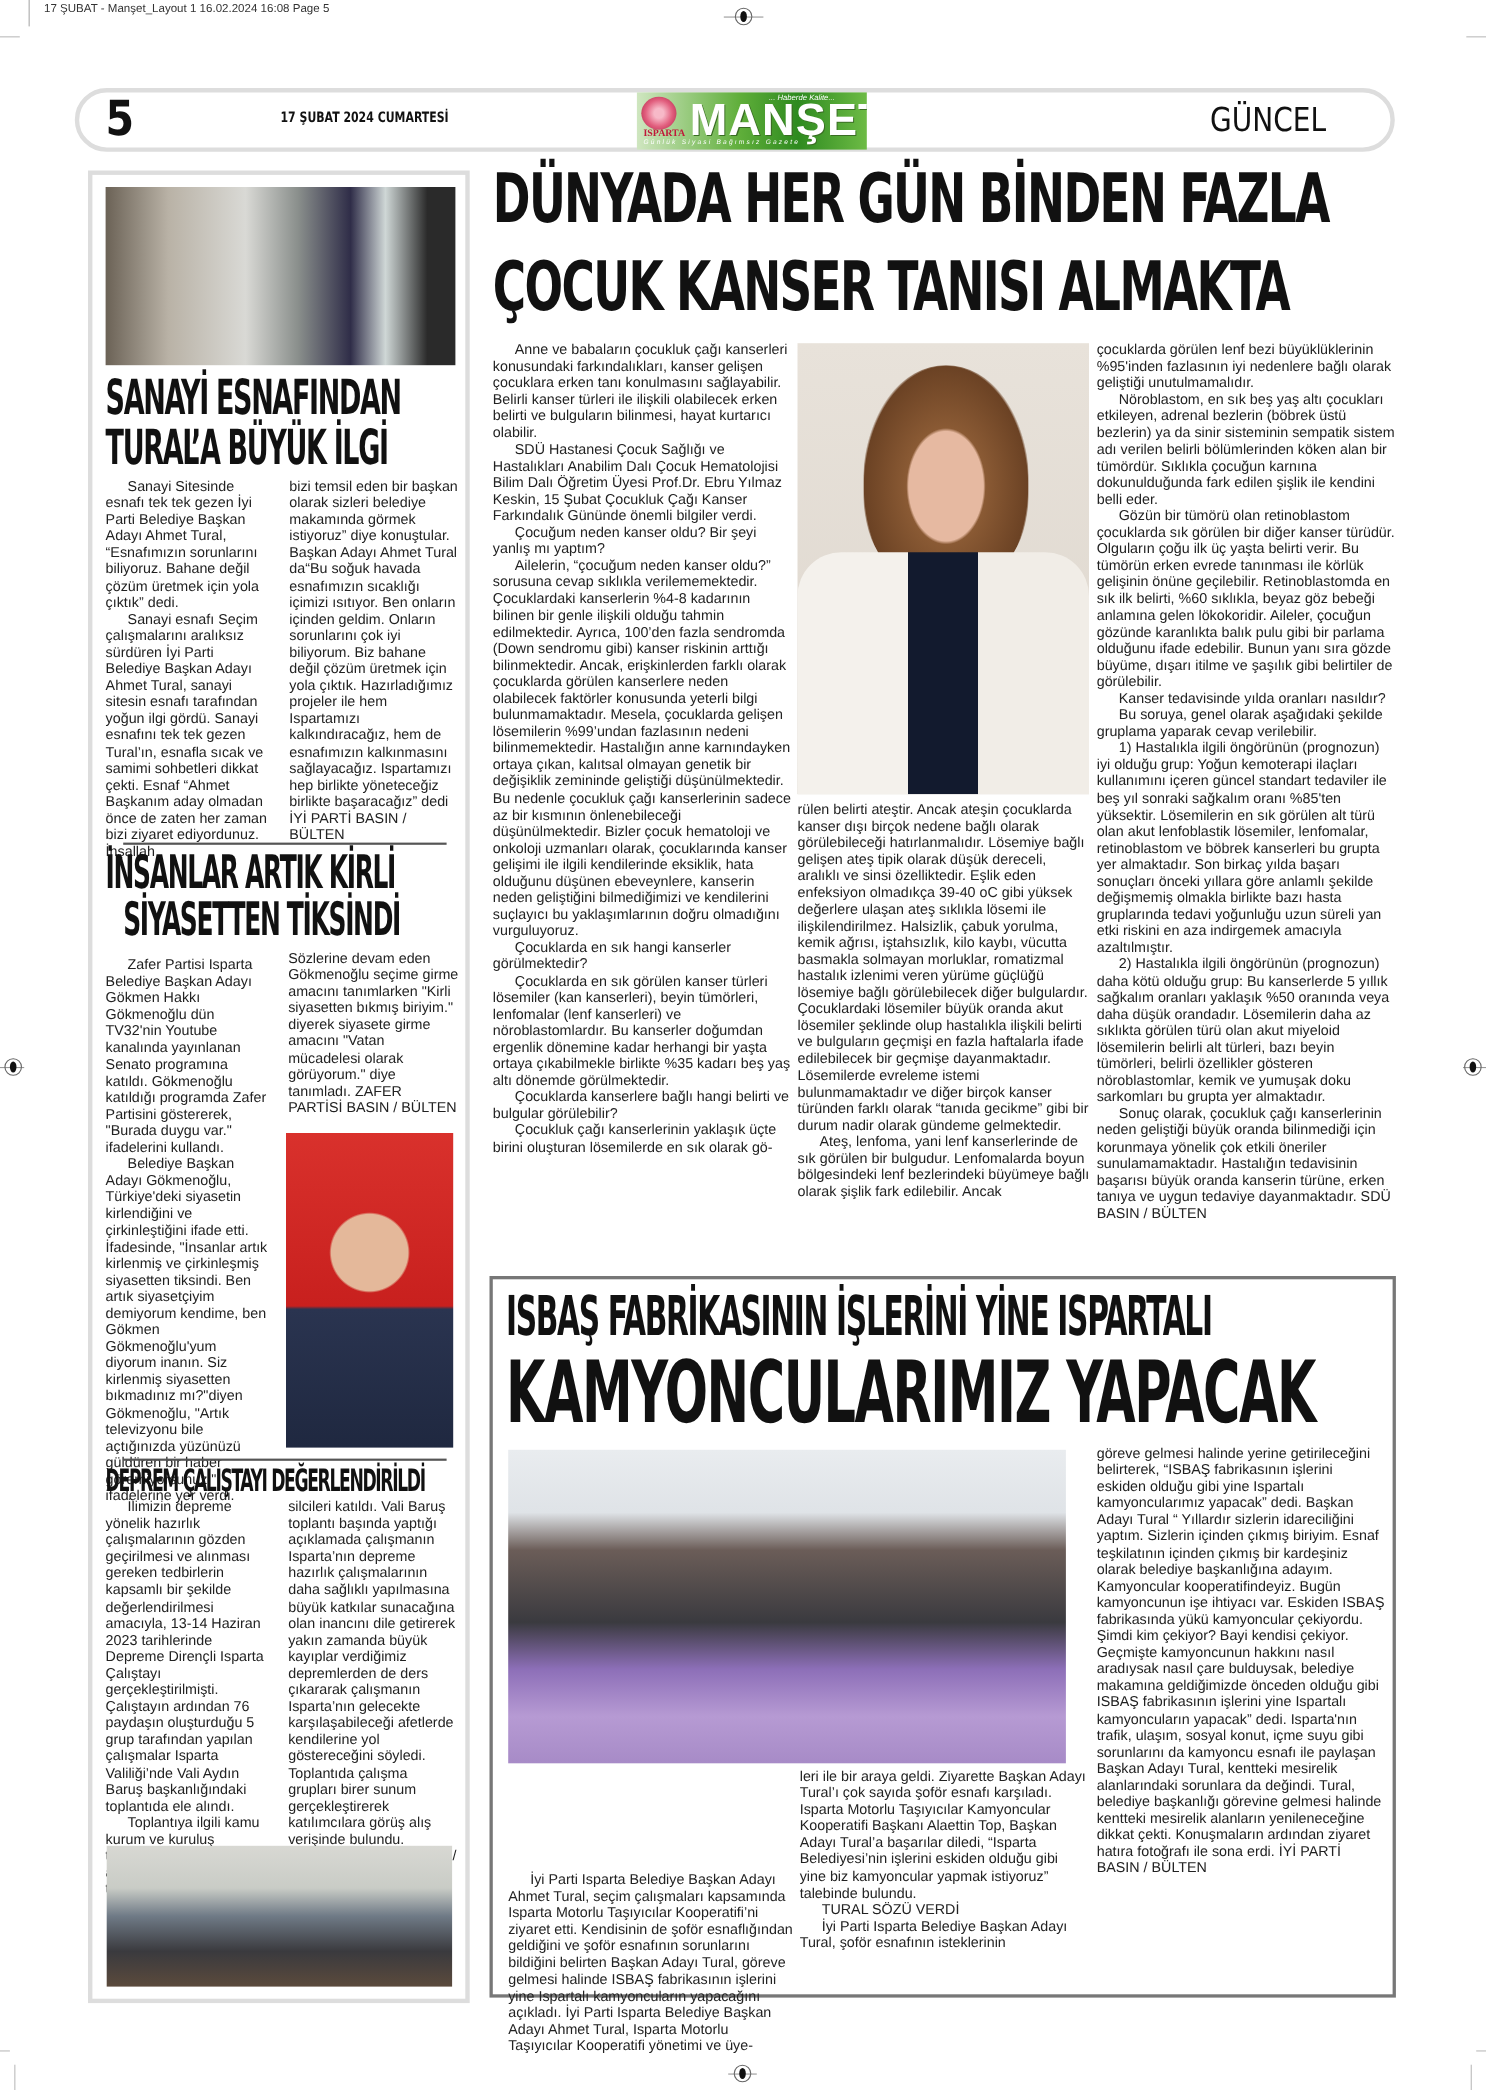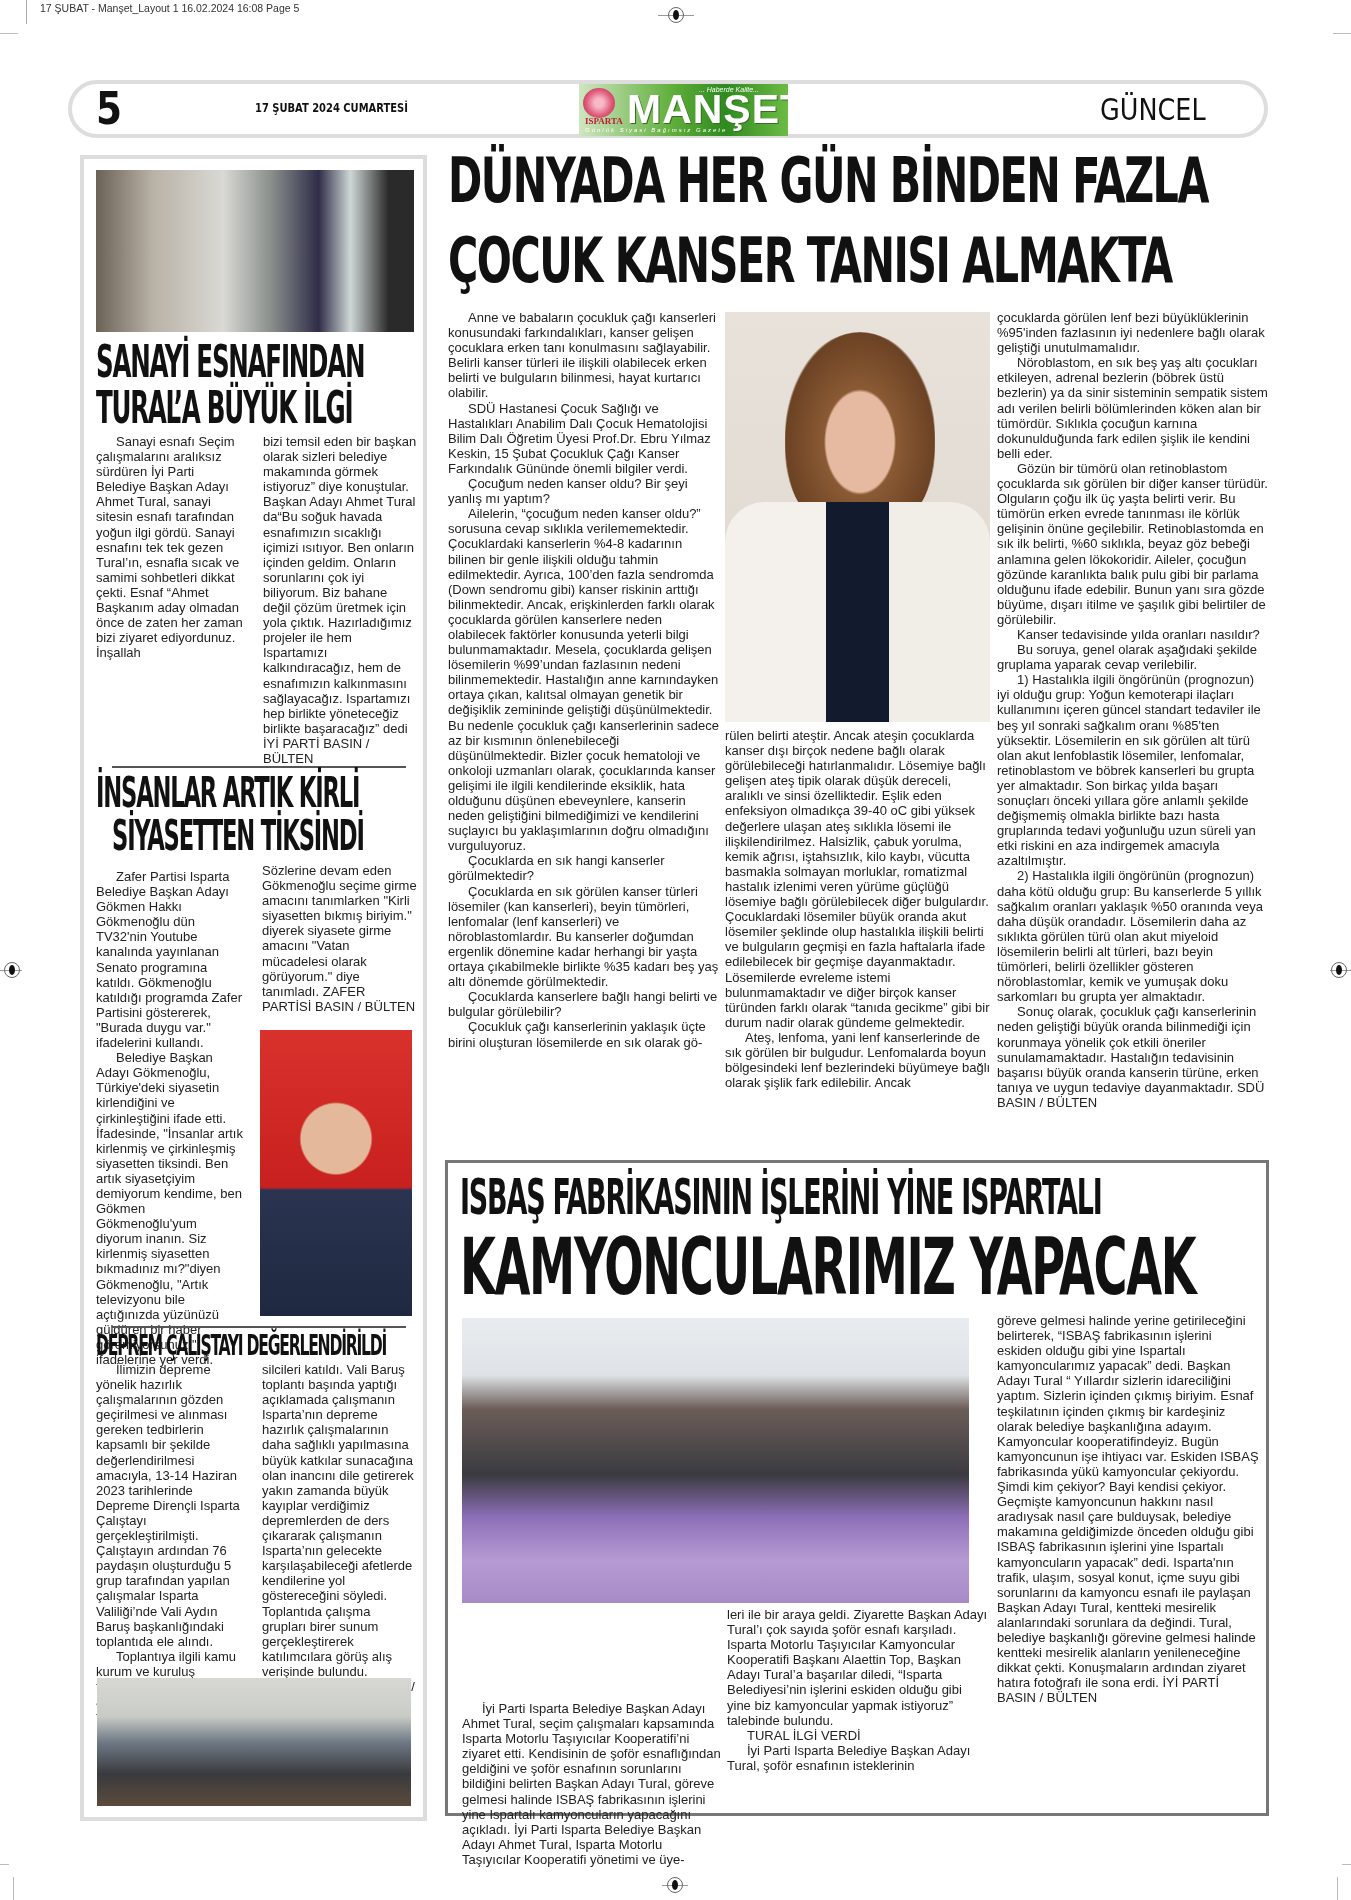--- a/index.html
+++ b/index.html
@@ -73,20 +73,21 @@
   <div class="logo-sub">Günlük Siyasi Bağımsız Gazete</div>
 </div>
 <div class="abs section">GÜNCEL</div>
 
 <div class="abs lbox"></div>
 
 <div class="photo" style="left:96px;top:170px;width:318px;height:162px;background:linear-gradient(90deg,#6b6256 0%,#b9b2a6 18%,#d9d9d5 40%,#8a8f8c 55%,#2f2d48 70%,#cfd7d6 80%,#2a2a2a 92%);" title="Ahmet Tural sanayi esnafı ile"></div>
 <div class="abs headline" style="left:96px;top:340px;font-size:44px;transform:scaleX(.62);">SANAYİ ESNAFINDAN</div>
 <div class="abs headline" style="left:96px;top:386px;font-size:44px;transform:scaleX(.62);">TURAL’A BÜYÜK İLGİ</div>
 <div class="abs col" style="left:96px;top:434px;width:150px;">
+  <p>Sanayi Sitesinde esnafı tek tek gezen İyi Parti Belediye Başkan Adayı Ahmet Tural, “Esnafımızın sorunlarını biliyoruz. Bahane değil çözüm üretmek için yola çıktık” dedi.</p>
   <p>Sanayi esnafı Seçim çalışmalarını aralıksız sürdüren İyi Parti Belediye Başkan Adayı Ahmet Tural, sanayi sitesin esnafı tarafından yoğun ilgi gördü. Sanayi esnafını tek tek gezen Tural’ın, esnafla sıcak ve samimi sohbetleri dikkat çekti. Esnaf “Ahmet Başkanım aday olmadan önce de zaten her zaman bizi ziyaret ediyordunuz. İnşallah</p>
 </div>
 <div class="abs col" style="left:263px;top:434px;width:155px;">
   <p class="ni">bizi temsil eden bir başkan olarak sizleri belediye makamında görmek istiyoruz” diye konuştular. Başkan Adayı Ahmet Tural da“Bu soğuk havada esnafımızın sıcaklığı içimizi ısıtıyor. Ben onların içinden geldim. Onların sorunlarını çok iyi biliyorum. Biz bahane değil çözüm üretmek için yola çıktık. Hazırladığımız projeler ile hem Ispartamızı kalkındıracağız, hem de esnafımızın kalkınmasını sağlayacağız. Ispartamızı hep birlikte yöneteceğiz birlikte başaracağız” dedi İYİ PARTİ BASIN / BÜLTEN</p>
 </div>
 
 <div class="abs rule" style="left:112px;top:766px;width:294px;"></div>
 
 <div class="abs headline" style="left:96px;top:772px;font-size:42px;transform:scaleX(.6);">İNSANLAR ARTIK KİRLİ</div>
 <div class="abs headline" style="left:112px;top:815px;font-size:42px;transform:scaleX(.6);">SİYASETTEN TİKSİNDİ</div>
@@ -150,18 +151,18 @@
 <div class="abs headline" style="left:460px;top:1172px;font-size:50px;transform:scaleX(.6);">ISBAŞ FABRİKASININ İŞLERİNİ YİNE ISPARTALI</div>
 <div class="abs headline" style="left:460px;top:1228px;font-size:78px;transform:scaleX(.66);">KAMYONCULARIMIZ YAPACAK</div>
 
 <div class="photo" style="left:462px;top:1318px;width:507px;height:285px;background:linear-gradient(180deg,#e9ecef 0%,#dfe3e7 20%,#6b5d58 32%,#3a3a3f 55%,#8d6fb8 70%,#b69ad3 85%,#a78bc7 100%);" title="Isparta Motorlu Taşıyıcılar Kooperatifi ziyareti"></div>
 
 <div class="abs col" style="left:462px;top:1701px;width:260px;">
   <p>İyi Parti Isparta Belediye Başkan Adayı Ahmet Tural, seçim çalışmaları kapsamında Isparta Motorlu Taşıyıcılar Kooperatifi’ni ziyaret etti. Kendisinin de şoför esnaflığından geldiğini ve şoför esnafının sorunlarını bildiğini belirten Başkan Adayı Tural, göreve gelmesi halinde ISBAŞ fabrikasının işlerini yine Ispartalı kamyoncuların yapacağını açıkladı.  İyi Parti Isparta Belediye Başkan Adayı Ahmet Tural, Isparta Motorlu Taşıyıcılar Kooperatifi yönetimi ve üye-</p>
 </div>
 <div class="abs col" style="left:727px;top:1607px;width:262px;">
   <p class="ni">leri ile bir araya geldi. Ziyarette Başkan Adayı Tural’ı çok sayıda şoför esnafı karşıladı. Isparta Motorlu Taşıyıcılar Kamyoncular Kooperatifi Başkanı Alaettin Top, Başkan Adayı Tural’a başarılar diledi, “Isparta Belediyesi’nin işlerini eskiden olduğu gibi yine biz kamyoncular yapmak istiyoruz” talebinde bulundu.</p>
-  <p>TURAL İLGİ VERDİ</p>
+  <p>TURAL SÖZÜ VERDİ</p>
   <p>İyi Parti Isparta Belediye Başkan Adayı Tural, şoför esnafının isteklerinin</p>
 </div>
 <div class="abs col" style="left:997px;top:1313px;width:262px;">
   <p class="ni">göreve gelmesi halinde yerine getirileceğini belirterek, “ISBAŞ fabrikasının işlerini eskiden olduğu gibi yine Ispartalı kamyoncularımız yapacak” dedi. Başkan Adayı Tural “ Yıllardır sizlerin idareciliğini yaptım. Sizlerin içinden çıkmış biriyim. Esnaf teşkilatının içinden çıkmış bir kardeşiniz olarak belediye başkanlığına adayım. Kamyoncular kooperatifindeyiz. Bugün kamyoncunun işe ihtiyacı var. Eskiden ISBAŞ fabrikasında yükü kamyoncular çekiyordu. Şimdi kim çekiyor? Bayi kendisi çekiyor.  Geçmişte kamyoncunun hakkını nasıl aradıysak nasıl çare bulduysak, belediye makamına geldiğimizde önceden olduğu gibi  ISBAŞ fabrikasının işlerini yine Ispartalı kamyoncuların yapacak” dedi. Isparta'nın trafik, ulaşım, sosyal konut, içme suyu gibi sorunlarını da kamyoncu esnafı ile paylaşan Başkan Adayı Tural, kentteki mesirelik alanlarındaki sorunlara da değindi. Tural, belediye başkanlığı görevine gelmesi halinde kentteki mesirelik alanların yenileneceğine dikkat çekti. Konuşmaların ardından ziyaret hatıra fotoğrafı ile sona erdi. İYİ PARTİ BASIN / BÜLTEN</p>
 </div>
 
 </body></html>

